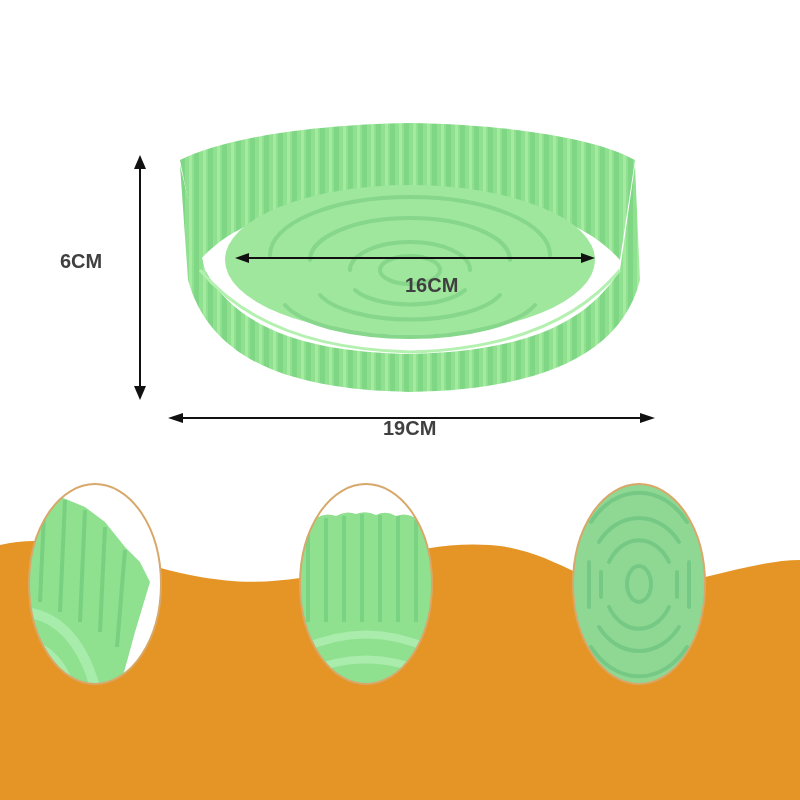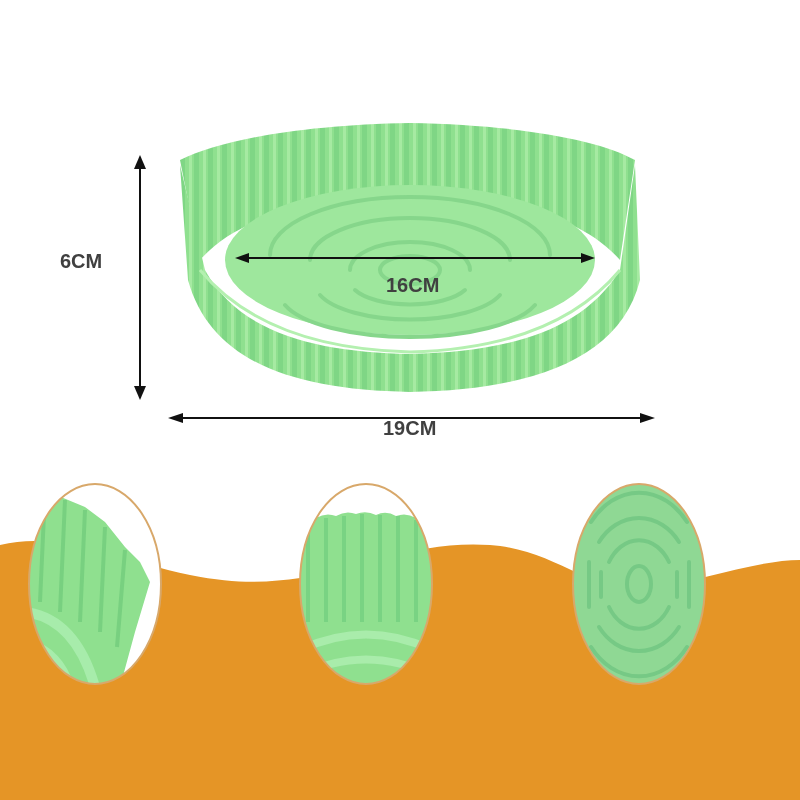--- a/index.html
+++ b/index.html
@@ -47,21 +47,21 @@
   <polygon points="10,0 4,14 16,14" fill="#111"></polygon>
   <polygon points="10,245 4,231 16,231" fill="#111"></polygon>
 </svg>
 <div class="label" style="left:60px;top:250px;">6CM</div>
 
 <svg class="abs" style="left:235px;top:251px" width="360" height="14" viewBox="0 0 360 14">
   <line x1="10" y1="7" x2="350" y2="7" stroke="#111" stroke-width="2"></line>
   <polygon points="0,7 14,2 14,12" fill="#111"></polygon>
   <polygon points="360,7 346,2 346,12" fill="#111"></polygon>
 </svg>
-<div class="label" style="left:386px;top:274px;">16CM</div>
+<div class="label" style="left:405px;top:274px;">16CM</div>
 
 <svg class="abs" style="left:168px;top:411px" width="487" height="14" viewBox="0 0 487 14">
   <line x1="10" y1="7" x2="477" y2="7" stroke="#111" stroke-width="2"></line>
   <polygon points="0,7 15,2 15,12" fill="#111"></polygon>
   <polygon points="487,7 472,2 472,12" fill="#111"></polygon>
 </svg>
 <div class="label" style="left:383px;top:417px;">19CM</div>
 
 <svg class="abs" style="left: 25px; top: 482px;" width="140" height="205" viewBox="0 0 140 205">
   <defs>

